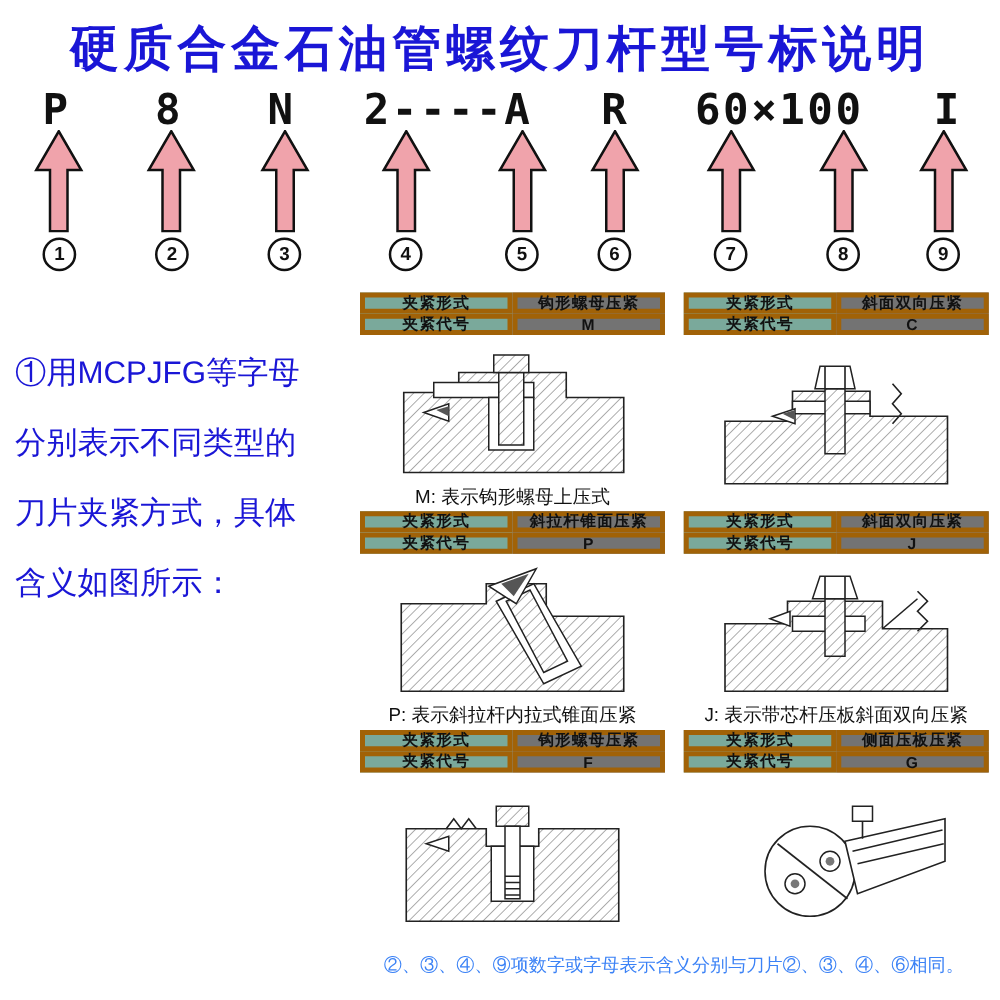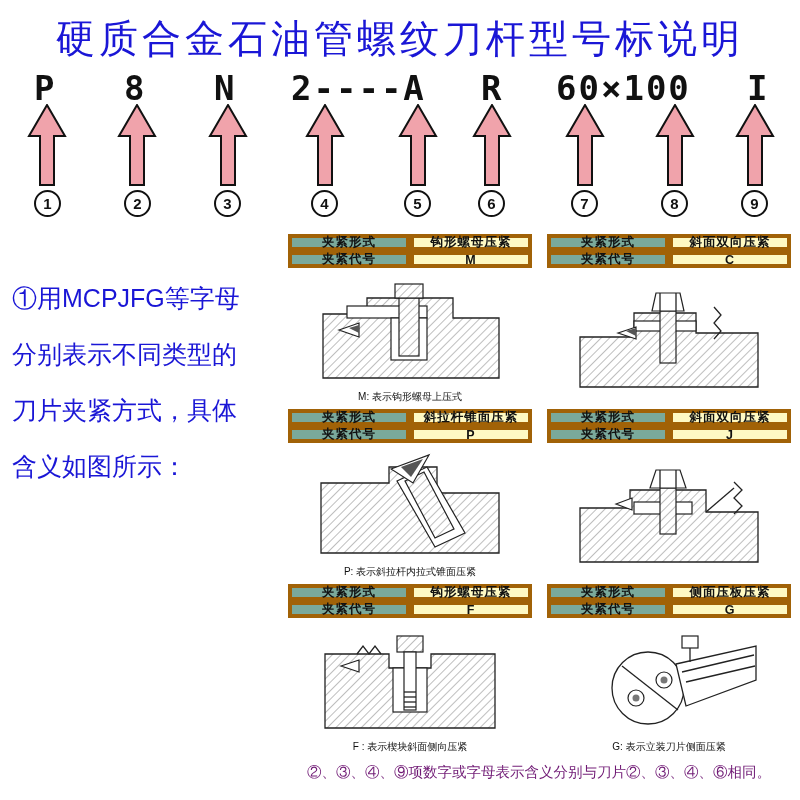--- a/index.html
+++ b/index.html
@@ -1,31 +1,31 @@
 <!DOCTYPE html>
 <html><head>
 <meta charset="utf-8">
 <style>
   *{margin:0;padding:0;box-sizing:border-box}
   html,body{width:800px;height:800px}
   body{position:relative;background:#ffffff;font-family:"Liberation Sans",sans-serif;overflow:hidden;color:#111}
-  .title{position:absolute;top:12px;left:0;width:800px;text-align:center;font-size:39px;font-weight:normal;color:#1a16d6;letter-spacing:4px;white-space:nowrap}
+  .title{position:absolute;top:12px;left:0;width:800px;text-align:center;font-size:39px;font-weight:bold;color:#1a16d6;letter-spacing:4px;white-space:nowrap}
   .code-seg{position:absolute;top:68px;font-family:"DejaVu Sans Mono",monospace;font-size:34px;font-weight:bold;color:#111;letter-spacing:2px;white-space:nowrap}
   .arrow{position:absolute;top:104px;width:40px;height:82px}
   .idx{position:absolute;top:190px;width:27px;height:27px;border:2.5px solid #111;border-radius:50%;display:flex;align-items:center;justify-content:center;font-size:15px;font-weight:bold;color:#111;background:#fff}
   .intro{position:absolute;left:12px;top:270px;width:280px;font-size:25px;line-height:56px;color:#1a16d6;white-space:pre-line;font-weight:500}
   .panels{position:absolute;left:288px;top:234px;width:503px;display:grid;grid-template-columns:244px 244px;column-gap:15px;grid-auto-rows:172px;row-gap:3px}
   .panel{display:flex;flex-direction:column;background:#fff}
   .ptable{display:grid;grid-template-columns:1fr 1fr}
   .cell{height:17px;display:flex;align-items:center;justify-content:center;font-size:12.5px;font-weight:bold;color:#111;border:4px solid #a16207;letter-spacing:1px;white-space:nowrap}
   .lbl{background:#7aa99b}
-  .val{background:#fef9c3}
+  .val{background:#737373}
   .drawing{flex:1;display:flex;align-items:center;justify-content:center;overflow:hidden}
-  .caption{height:18px;display:flex;align-items:center;justify-content:center;text-align:center;font-size:10px;color:#111;white-space:nowrap}
-  .footnote{position:absolute;left:284px;top:763px;width:510px;text-align:center;font-size:14.5px;color:#701a75;white-space:nowrap}
+  .caption{height:18px;display:flex;align-items:center;justify-content:center;text-align:center;font-size:15px;color:#111;white-space:nowrap}
+  .footnote{position:absolute;left:284px;top:763px;width:510px;text-align:center;font-size:14.5px;color:#3b82f6;white-space:nowrap}
   svg .ln{stroke:#222;stroke-width:1.3;fill:none}
 </style>
 </head>
 <body>
 
 <svg aria-hidden="true" style="position:absolute;width:0;height:0">
   <defs>
     <pattern id="hatch" width="6" height="6" patternUnits="userSpaceOnUse" patternTransform="rotate(45)">
       <rect width="6" height="6" fill="#ffffff"></rect>
       <line x1="0" y1="0" x2="0" y2="6" stroke="#888" stroke-width="1.1"></line>
@@ -181,20 +181,21 @@
         <rect x="70" y="46" width="58" height="12" fill="#fff" stroke="#222" stroke-width="1.2"></rect>
         <rect x="96" y="32" width="16" height="46" fill="url(#hatch)" stroke="#222" stroke-width="1.2"></rect>
         <polygon points="86,32 92,14 116,14 122,32" fill="#fff" stroke="#222" stroke-width="1.2"></polygon>
         <line x1="96" y1="14" x2="96" y2="32" class="ln"></line>
         <line x1="112" y1="14" x2="112" y2="32" class="ln"></line>
         <line x1="142" y1="56" x2="170" y2="32" class="ln"></line>
         <polyline points="170,26 178,34 170,42 178,50 170,58" class="ln"></polyline>
         <polygon points="52,48 68,42 68,54" fill="#fff" stroke="#222" stroke-width="1.2"></polygon>
       </svg>
     </div>
+    <div class="caption">J: 表示带芯杆压板斜面双向压紧</div>
   </div>
 
   <div class="panel">
     <div class="ptable">
       <div class="cell lbl">夹紧形式</div>
       <div class="cell val">钩形螺母压紧</div>
       <div class="cell lbl">夹紧代号</div>
       <div class="cell val">F</div>
     </div>
     <div class="drawing">
@@ -204,21 +205,20 @@
         <rect x="92" y="14" width="26" height="16" fill="url(#hatch)" stroke="#222" stroke-width="1.2"></rect>
         <rect x="99" y="30" width="12" height="58" fill="#fff" stroke="#222" stroke-width="1.2"></rect>
         <line x1="99" y1="70" x2="111" y2="70" class="ln"></line>
         <line x1="99" y1="75" x2="111" y2="75" class="ln"></line>
         <line x1="99" y1="80" x2="111" y2="80" class="ln"></line>
         <line x1="99" y1="85" x2="111" y2="85" class="ln"></line>
         <polyline points="52,32 58,24 64,32 70,24 76,32" class="ln"></polyline>
         <polygon points="36,44 54,38 54,50" fill="#fff" stroke="#222" stroke-width="1.2"></polygon>
       </svg>
     </div>
-    <div class="caption">F : 表示楔块斜面侧向压紧</div>
   </div>
 
   <div class="panel">
     <div class="ptable">
       <div class="cell lbl">夹紧形式</div>
       <div class="cell val">侧面压板压紧</div>
       <div class="cell lbl">夹紧代号</div>
       <div class="cell val">G</div>
     </div>
     <div class="drawing">
@@ -229,18 +229,17 @@
         <circle cx="100" cy="58" r="8" fill="#fff" stroke="#222" stroke-width="1.2"></circle>
         <circle cx="100" cy="58" r="3.5" fill="#777"></circle>
         <line x1="58" y1="44" x2="114" y2="88" class="ln"></line>
         <polygon points="112,42 192,24 192,58 122,84" fill="#fff" stroke="#222" stroke-width="1.3"></polygon>
         <line x1="118" y1="50" x2="190" y2="33" class="ln"></line>
         <line x1="122" y1="60" x2="191" y2="44" class="ln"></line>
         <rect x="118" y="14" width="16" height="12" fill="#fff" stroke="#222" stroke-width="1.2"></rect>
         <line x1="126" y1="26" x2="126" y2="40" class="ln"></line>
       </svg>
     </div>
-    <div class="caption">G: 表示立装刀片侧面压紧</div>
   </div>
 
 </div>
 
 <div class="footnote">②、③、④、⑨项数字或字母表示含义分别与刀片②、③、④、⑥相同。</div>
 
 </body></html>

